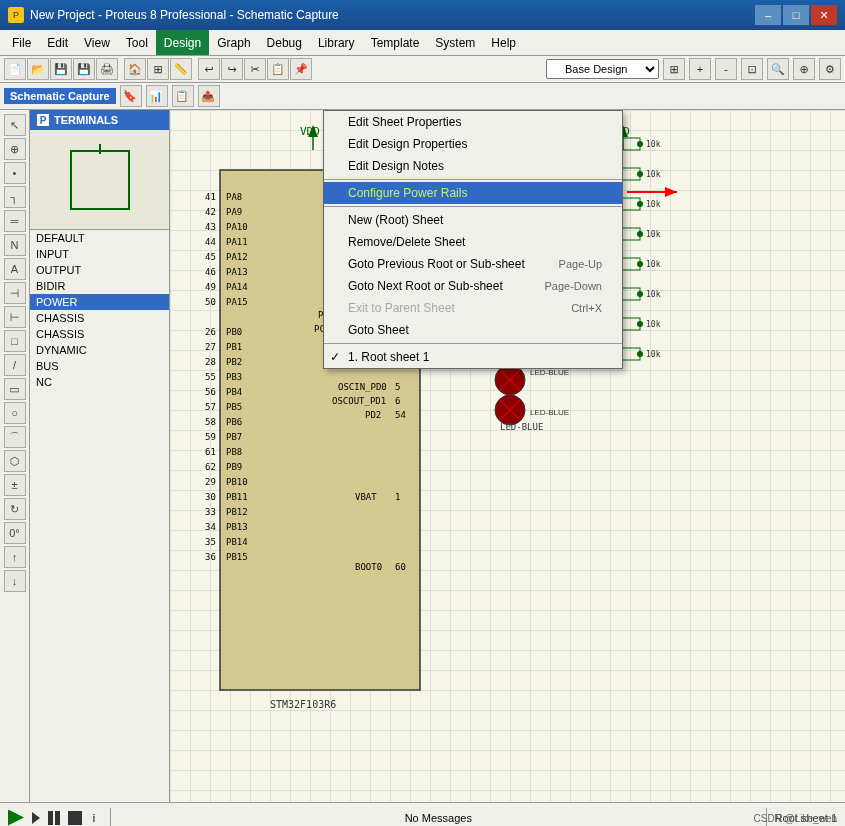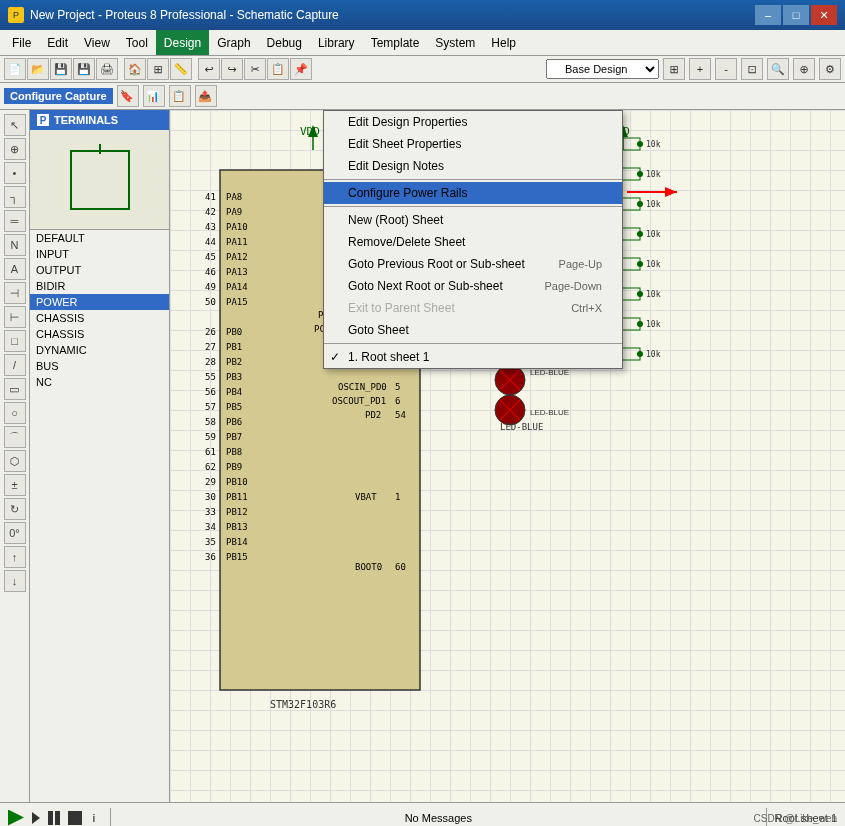--- a/index.html
+++ b/index.html
@@ -166,21 +166,21 @@
     .dropdown-item {
       padding: 4px 20px 4px 24px;
       cursor: pointer;
       font-size: 12px;
       color: #000;
       display: flex;
       align-items: center;
       justify-content: space-between;
       position: relative;
     }
-    .dropdown-item.active-item { background: #316ac5; color: #000000; }
+    .dropdown-item.active-item { background: #316ac5; color: #bef264; }
     .dropdown-separator { height: 1px; background: #999; margin: 2px 0; }
     .dropdown-item .shortcut { color: #666; font-size: 11px; }
     .dropdown-item .check { position: absolute; left: 6px; }
     .dropdown-item.disabled { color: #aaa; cursor: default; }
 
     
     .status-bar {
       height: 30px;
       background: #f0f0ea;
       border-top: 1px solid #999;
@@ -269,21 +269,21 @@
     <div class="tb-btn">+</div>
     <div class="tb-btn">-</div>
     <div class="tb-btn">⊡</div>
     <div class="tb-btn">🔍</div>
     <div class="tb-btn">⊕</div>
     <div class="tb-btn">⚙</div>
   </div>
 </div>
 
 <div class="sub-toolbar">
-  <div style="background:#316ac5; color:white; padding:2px 6px; font-size:11px; font-weight:bold;">Configure Capture</div>
+  <div style="background:#316ac5; color:white; padding:2px 6px; font-size:11px; font-weight:bold;">Schematic Capture</div>
   <div class="tb-btn">🔖</div>
   <div class="tb-btn">📊</div>
   <div class="tb-btn">📋</div>
   <div class="tb-btn">📤</div>
 </div>
 
 <div class="main-layout" style="height: calc(826px - 30px - 22px - 26px - 26px - 30px);">
 
   <div class="left-toolbar">
     <div class="lt-btn">↖</div>
@@ -534,24 +534,24 @@
       <circle cx="470" cy="94" r="3" fill="#006600"></circle>
       <circle cx="470" cy="124" r="3" fill="#006600"></circle>
       <circle cx="470" cy="154" r="3" fill="#006600"></circle>
       <circle cx="470" cy="184" r="3" fill="#006600"></circle>
       <circle cx="470" cy="214" r="3" fill="#006600"></circle>
       <circle cx="470" cy="244" r="3" fill="#006600"></circle>
     </svg>
 
     <div class="dropdown-menu" style="top:0px; left:153px;">
       <div class="dropdown-item">
+        <span>Edit Sheet Properties</span>
+      </div>
+      <div class="dropdown-item">
         <span>Edit Design Properties</span>
-      </div>
-      <div class="dropdown-item">
-        <span>Edit Sheet Properties</span>
       </div>
       <div class="dropdown-item">
         <span>Edit Design Notes</span>
       </div>
       <div class="dropdown-separator"></div>
       <div class="dropdown-item active-item" style="position:relative;">
         <span>Configure Power Rails</span>
 
         <svg width="60" height="16" style="position:absolute; right:-65px; top:2px;">
           <line x1="0" y1="8" x2="50" y2="8" stroke="red" stroke-width="2"></line>

